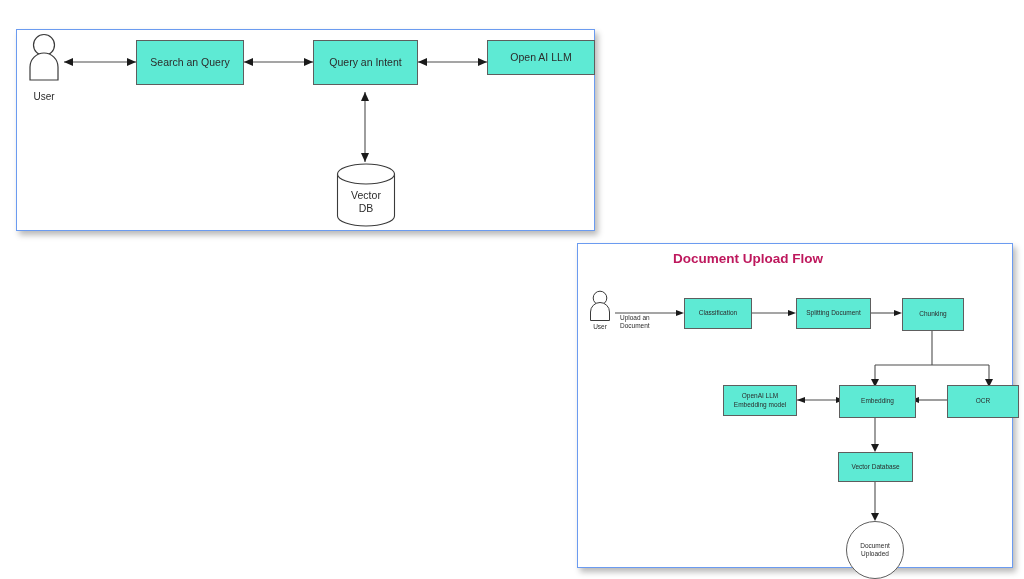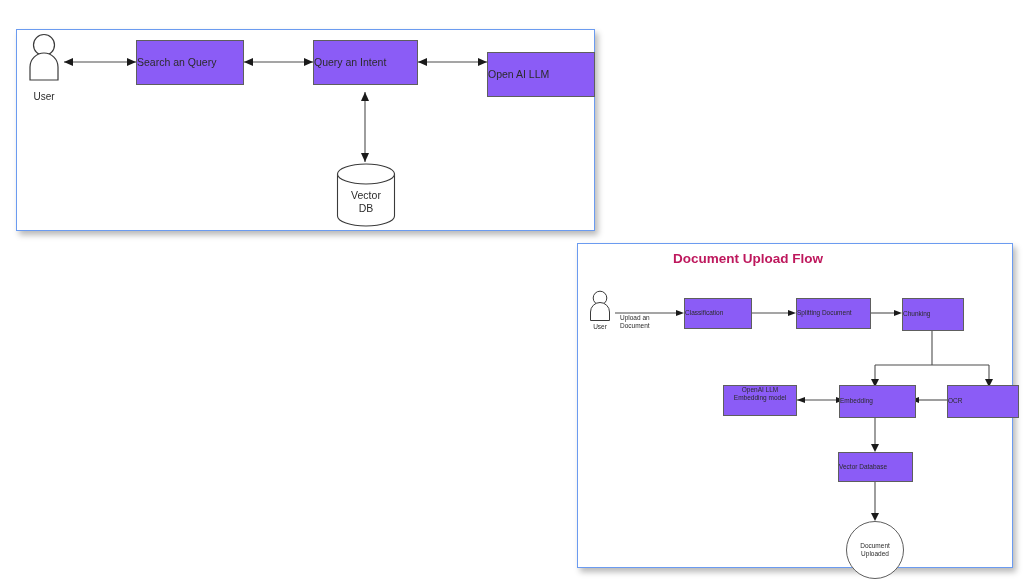--- a/index.html
+++ b/index.html
@@ -25,23 +25,24 @@
     position: absolute;
     font-weight: bold;
     font-size: 13.5px;
     color: #be185d;
     white-space: nowrap;
   }
   .node {
     position: absolute;
     box-sizing: border-box;
     border: 1px solid #5e5e5e;
-    background: #8b5cf6;
+    background: #5eead4;
     display: flex;
     align-items: center;
+    justify-content: center;
     text-align: center;
     color: #2b2b2b;
     line-height: 1.25;
     overflow: hidden;
   }
   .node.big { font-size: 10.5px; }
   .node.small { font-size: 6.5px; }
   .cyl {
     position: absolute;
     box-sizing: border-box;
@@ -125,21 +126,21 @@
   </svg>
 
   <div class="node big" style="left:136px; top:40px; width:108px; height:45px;">
     <span>Search an Query</span>
   </div>
 
   <div class="node big" style="left:313px; top:40px; width:105px; height:45px;">
     <span>Query an Intent</span>
   </div>
 
-  <div class="node big" style="left:487px; top:52px; width:108px; height:45px;">
+  <div class="node big" style="left:487px; top:40px; width:108px; height:35px;">
     <span>Open AI LLM</span>
   </div>
 
   <div class="cyl" style="left:336px; top:163px; width:60px; height:64px;">
     <svg width="60" height="64" viewBox="0 0 60 64">
       <path d="M1.5 11 L1.5 53 A28.5 10 0 0 0 58.5 53 L58.5 11 Z" fill="#ffffff" stroke="#3a3a3a" stroke-width="1.1"></path>
       <ellipse cx="30" cy="11" rx="28.5" ry="10" fill="#ffffff" stroke="#3a3a3a" stroke-width="1.1"></ellipse>
     </svg>
     <div class="cyl-label" style="top:26px;">Vector</div>
     <div class="cyl-label" style="top:39px;">DB</div>

